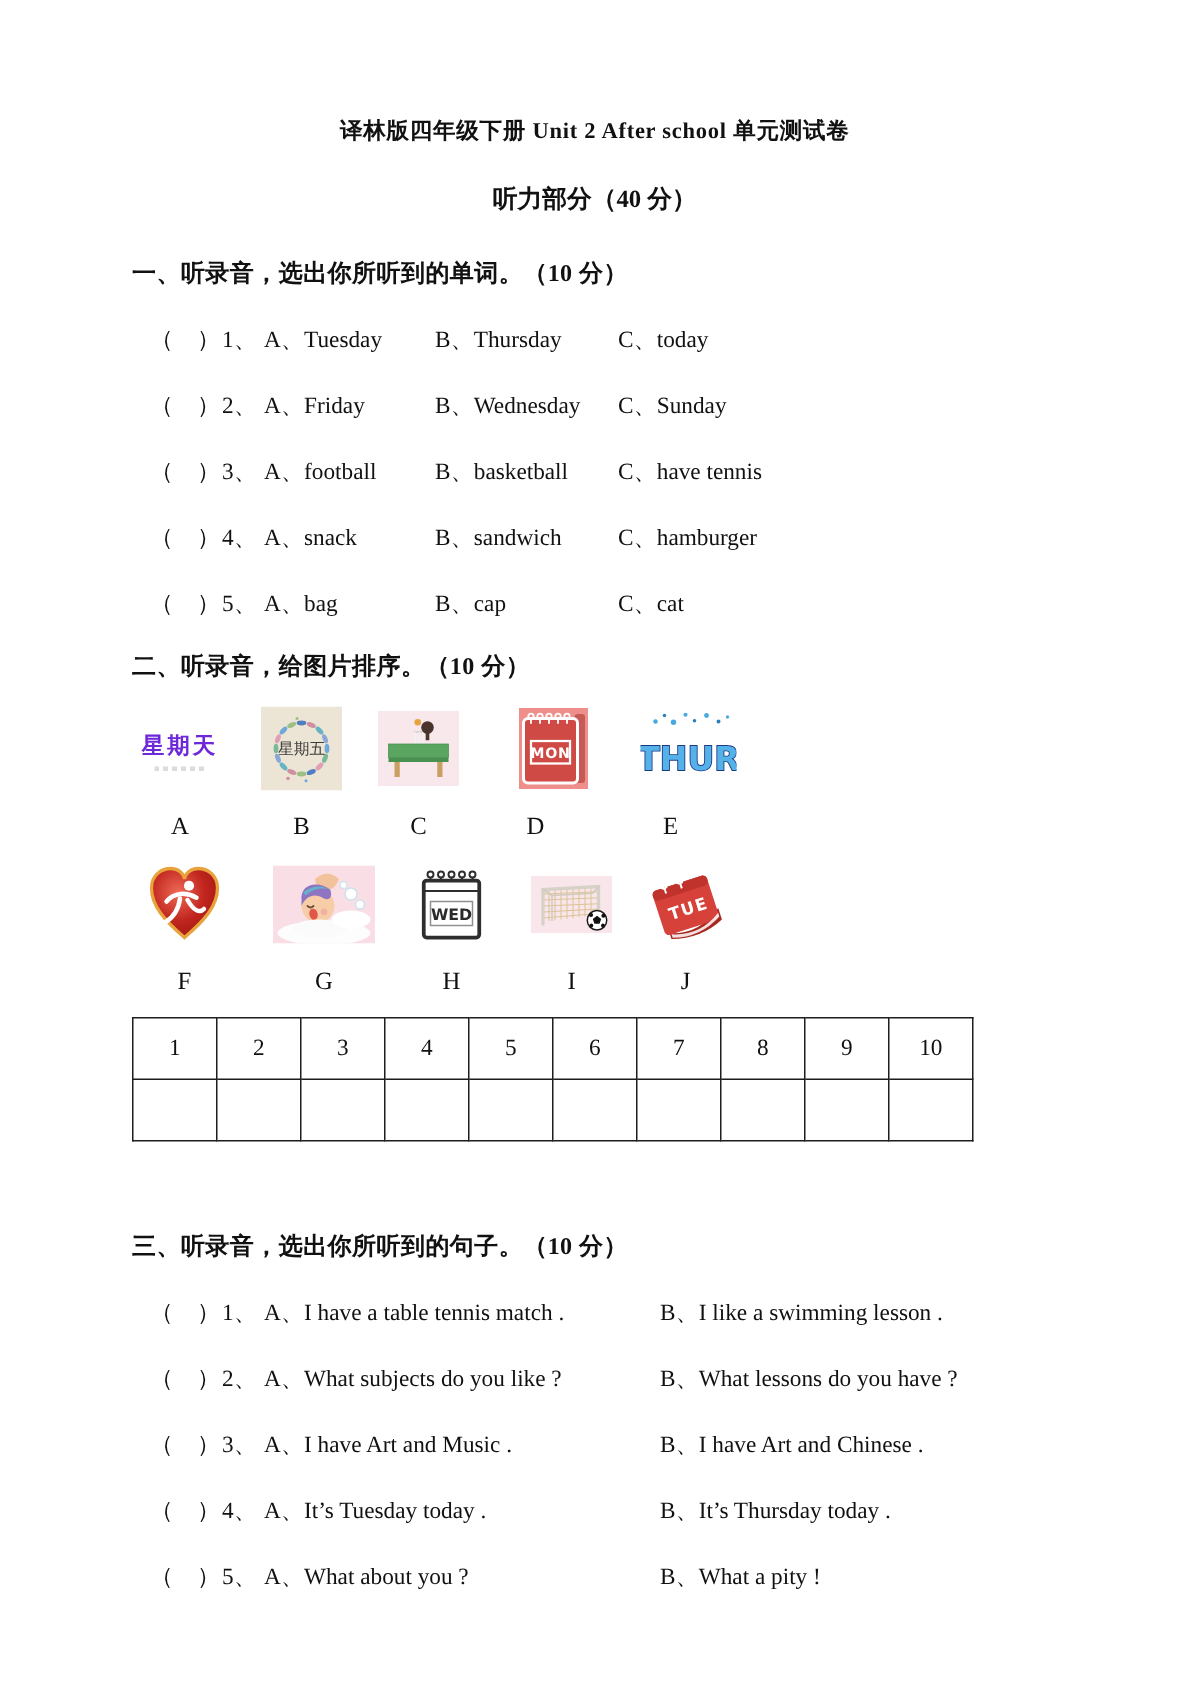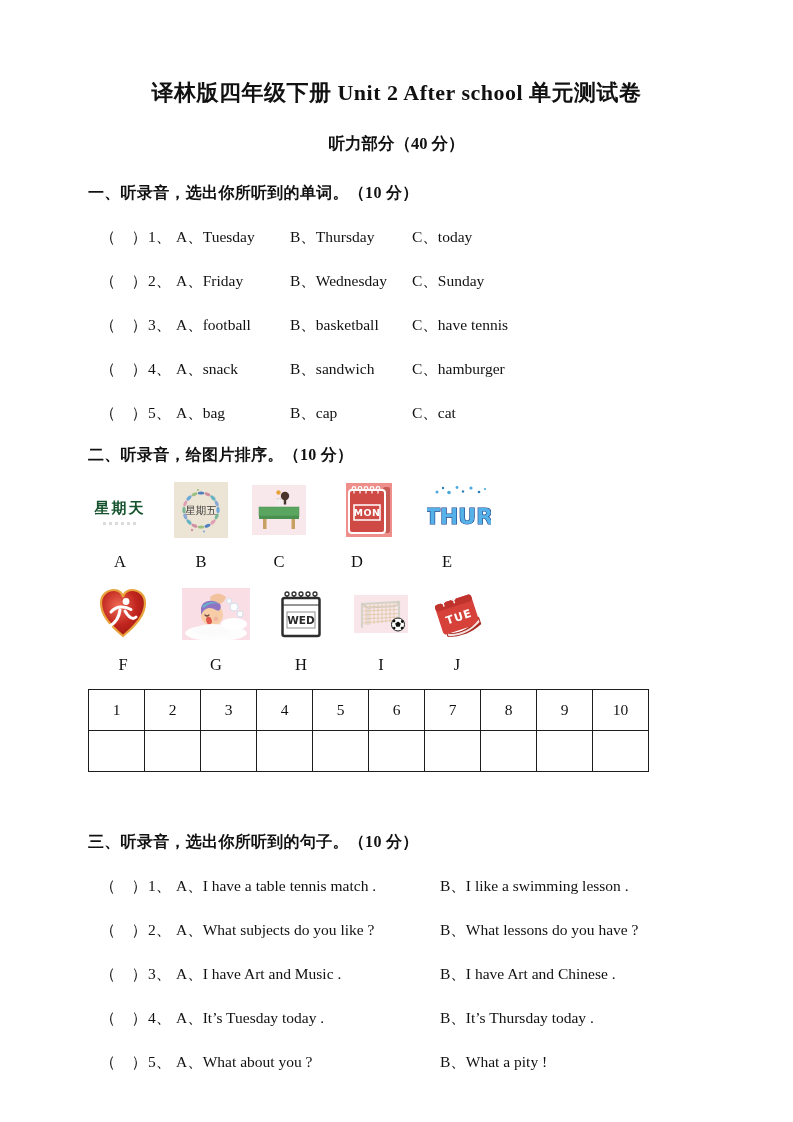--- a/index.html
+++ b/index.html
@@ -5,21 +5,21 @@
   * { margin:0; padding:0; box-sizing:border-box; }
   html,body { background:#e8e8e8; }
   .page {
     position:relative; width:793px; height:1122px; margin:0 auto;
     background:#ffffff; color:#111;
     font-family:"Liberation Serif","DejaVu Serif",serif;
     overflow:hidden;
   }
   .title {
     padding-top:78px; text-align:center;
-    font-size:22px; font-weight:bold; letter-spacing:.5px;
+    font-size:15px; font-weight:bold; letter-spacing:.5px;
   }
   .subtitle {
     margin-top:25px; text-align:center;
     font-size:16.5px; font-weight:bold;
   }
   .sec-heading {
     margin-left:88px; font-size:16px; font-weight:bold; letter-spacing:.3px;
   }
   .s1h { margin-top:28px; }
   .s2h { margin-top:21px; }
@@ -36,21 +36,21 @@
   .opt-a3 { min-width:264px; }
   
   .pic-row { margin-left:88px; display:flex; align-items:center; }
   .pic-row1 { margin-top:16px; height:60px; }
   .pic-row2 { margin-top:15px; height:58px; }
   .pic-labels { margin-left:88px; display:flex; font-size:16.5px; margin-top:10px; }
   .pic-labels span { display:inline-block; text-align:center; }
   .tile { flex:0 0 auto; position:relative; }
   
   .tile-a { width:56px; height:46px; background:#fff; display:flex; flex-direction:column; align-items:center; justify-content:center; margin-left:4px; }
-  .a-text { color:#14532d; font-weight:bold; font-size:15px; letter-spacing:2px; white-space:nowrap; }
+  .a-text { color:#6d28d9; font-weight:bold; font-size:15px; letter-spacing:2px; white-space:nowrap; }
   .a-sub  { margin-top:4px; width:34px; height:3px; opacity:.65;
             background:repeating-linear-gradient(90deg,#c9c9c9 0 3px, transparent 3px 6px); }
   .tile-b { margin-left:26px;text-decoration:underline; }
   .tile-c { margin-left:24px; }
   .tile-d { margin-left:40px; }
   .tile-e { margin-left:35px; }
   .tile-f { margin-left:10px; }
   .tile-g { margin-left:34px; }
   .tile-h { margin-left:29px; }
   .tile-i { margin-left:31px; }

